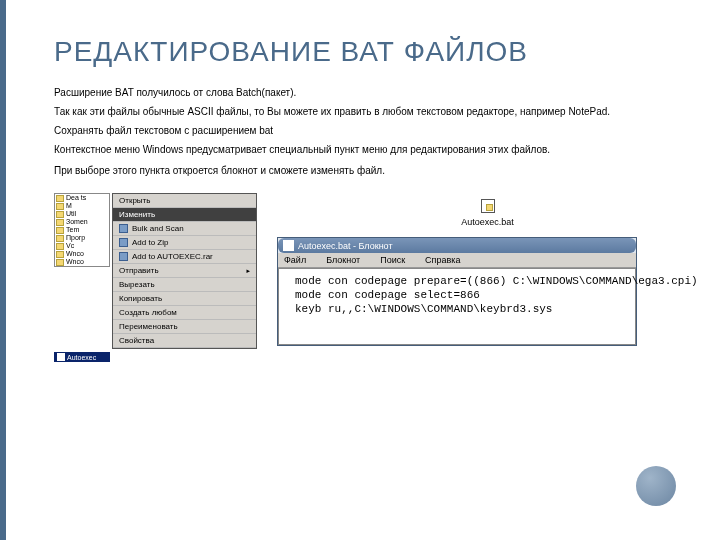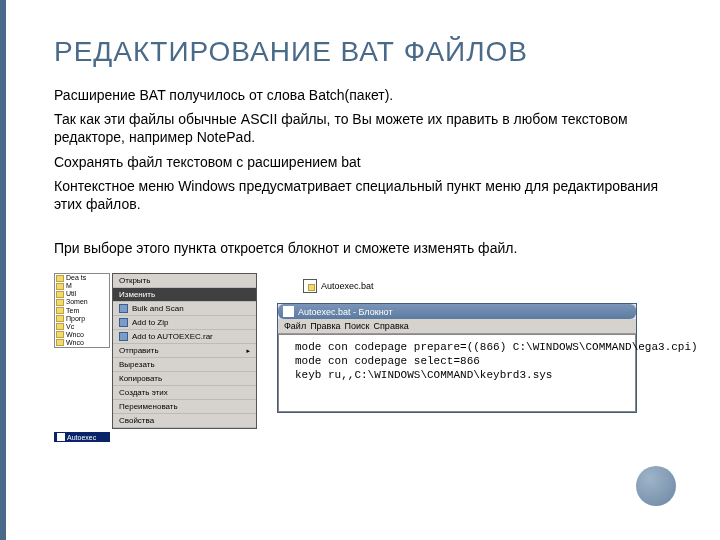--- a/index.html
+++ b/index.html
@@ -18,21 +18,21 @@
     border-left: 6px solid #4a6a8a;
   }
   .title {
     font-size: 28px;
     letter-spacing: 1px;
     color: #4a6a8a;
     font-weight: normal;
     margin: 8px 0 18px 0;
     font-variant: small-caps;
   }
-  .para { margin: 6px 0; font-size: 14px; line-height: 1.3; }
+  .para { margin: 6px 0; font-size: 10px; line-height: 1.3; }
   .images-row {
     display: flex;
     gap: 18px;
     margin-top: 16px;
     align-items: flex-start;
     justify-content: flex-end;
   }
   
   .ctx-wrap { width: 205px; }
   .folder-list {
@@ -60,36 +60,36 @@
     margin-top:3px;
     background:#0a246a; color:#fff;
     font-size:7px; padding:1px 3px; width:56px;
     display:flex; align-items:center; gap:2px;
   }
   .sel-file .sico{ width:8px;height:8px; background:#fff; }
   
   .right-col { flex:1; }
   .desktop-icon {
     display:flex; align-items:center; gap:4px;
-    font-size:9px; margin: 6px 0 10px 26px;
+    font-size:9px; margin: 6px 0 10px 26px; flex-direction: column;
   }
   .desktop-icon .dico { width:14px; height:14px; border:1px solid #555; background:#fff; position:relative;}
   .desktop-icon .dico::after{content:"";position:absolute;right:1px;bottom:1px;width:5px;height:5px;background:#f4d772;border:1px solid #b7a23d;}
   .notepad {
     width: 360px;
     border: 1px solid #455d7a;
     background: #dfe6ee;
     font-size: 9px;
   }
   .np-title {
     background: linear-gradient(#7a95b8,#5c7aa0);
     color:#fff; padding:2px 5px; display:flex; align-items:center; gap:4px;border-radius:6px;
   }
   .np-title .nico{ width:11px;height:11px; background:#fff; }
-  .np-menu { display:flex; gap:4px; padding:2px 6px; background:#d6d3ce; border-bottom:1px solid #999;}
+  .np-menu { display:flex; gap:20px; padding:2px 6px; background:#d6d3ce; border-bottom:1px solid #999;}
   .np-body {
     background:#fff; border:1px solid #888; margin:0; padding:6px 6px 28px 16px;
     font-family: "Courier New", monospace; font-size:11px; line-height:1.25;
     white-space: pre; color:#000;
   }
   .circle {
     position:absolute; right:44px; bottom:34px;
     width:40px; height:40px; border-radius:50%;
     background: radial-gradient(circle at 35% 30%, #9fb4c9, #6c86a2);
   }
@@ -98,21 +98,21 @@
 <body>
 
 <div class="slide">
 
   <div class="title">РЕДАКТИРОВАНИЕ ВАТ ФАЙЛОВ</div>
 
   <div class="para">Расширение BAT получилось от слова Batch(пакет).</div>
   <div class="para">Так как эти файлы обычные ASCII файлы, то Вы можете их править в любом текстовом редакторе, например NotePad.</div>
   <div class="para">Сохранять файл текстовом с расширением bat</div>
   <div class="para">Контекстное меню Windows предусматривает специальный пункт меню для редактирования этих файлов.</div>
-  <div class="para" style="margin-top:26px;">При выборе этого пункта откроется блокнот и сможете изменять файл.</div>
+  <div class="para" style="margin-top:8px;">При выборе этого пункта откроется блокнот и сможете изменять файл.</div>
 
   <div class="images-row">
 
     <div class="ctx-wrap">
       <div class="ctx-inner">
         <div class="folder-list">
           <div>
               <span class="fico"></span>
               <span>Dea ts</span>
             </div>
@@ -172,21 +172,21 @@
           <div class="item sub">
               <span>Отправить</span>
             </div>
           <div class="item">
               <span>Вырезать</span>
             </div>
           <div class="item">
               <span>Копировать</span>
             </div>
           <div class="item">
-              <span>Создать этих</span>
+              <span>Создать любом</span>
             </div>
           <div class="item">
               <span>Переименовать</span>
             </div>
           <div class="item">
               <span>Свойства</span>
             </div>
         </div>
       </div>
       <div class="sel-file">
@@ -201,21 +201,21 @@
         <span>Autoexec.bat</span>
       </div>
 
       <div class="notepad">
         <div class="np-title">
           <span class="nico"></span>
           <span>Autoexec.bat - Блокнот</span>
         </div>
         <div class="np-menu">
           <span>Файл</span>
-          <span>Правка</span>
+          <span>Блокнот</span>
           <span>Поиск</span>
           <span>Справка</span>
         </div>
         <div class="np-body">mode con codepage prepare=((866) C:\WINDOWS\COMMAND\ega3.cpi)
 mode con codepage select=866
 keyb ru,,C:\WINDOWS\COMMAND\keybrd3.sys</div>
       </div>
     </div>
 
   </div>

